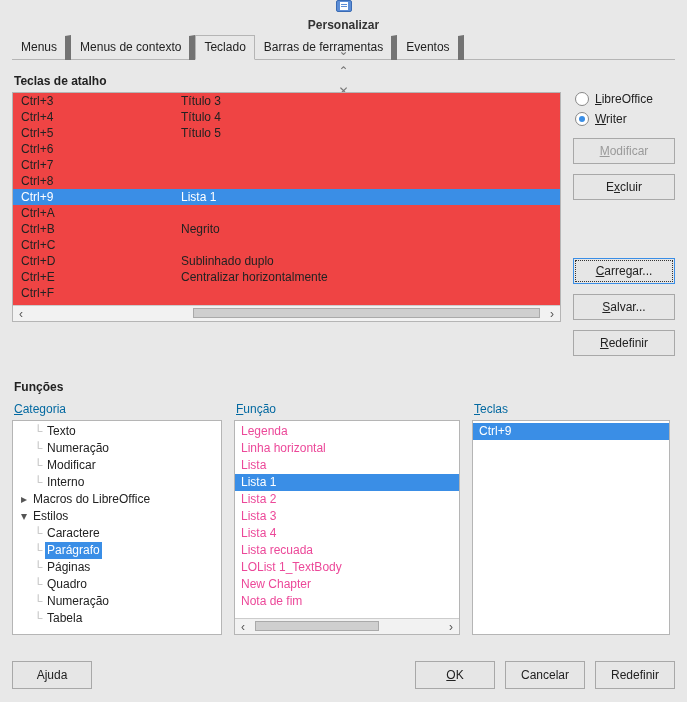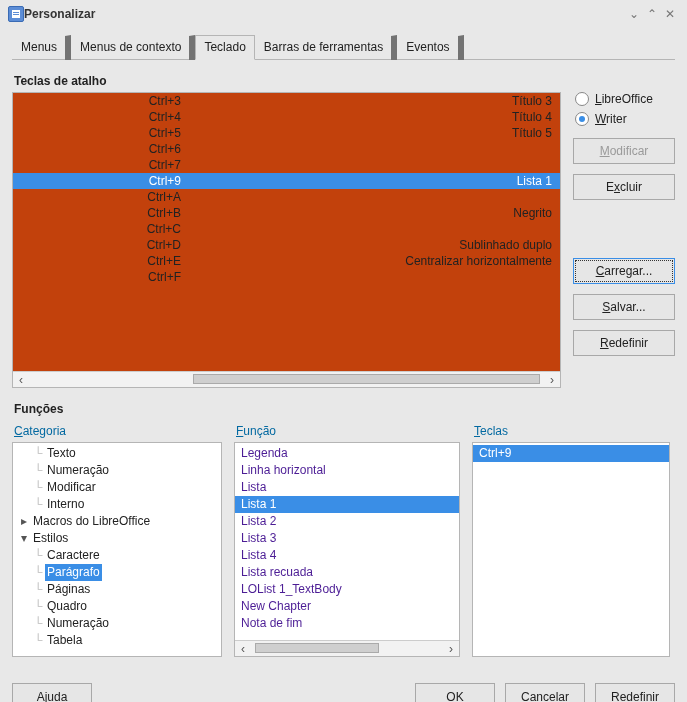--- a/index.html
+++ b/index.html
@@ -1,36 +1,36 @@
 <!DOCTYPE html>
 <html><head>
 <meta charset="utf-8">
 <style>
 * { box-sizing: border-box; margin: 0; padding: 0; font-family: "Segoe UI", Tahoma, sans-serif; font-size: 12px; }
 body { background: #e8e8e8; width: 687px; height: 702px; overflow: hidden; user-select: none; }
 
-.titlebar { height: 28px; display: flex; align-items: center; padding: 0 8px; gap: 0; }
+.titlebar { height: 28px; display: flex; align-items: center; padding: 0 8px; gap: 6px; flex-direction: column; }
 .titlebar-icon { width: 16px; height: 16px; background: #5c8dd6; border: 1px solid #3a6bb4; border-radius: 2px; display:flex; align-items:center; justify-content:center; }
 .titlebar-icon svg { width:10px; height:10px; }
 .title-text { font-weight: 600; color: #333; }
 .title-spacer { flex: 1; }
 .win-ctrl { width: 18px; height: 18px; color: #777; display:flex; align-items:center; justify-content:center; cursor:pointer; }
 
 .content { padding: 6px 12px 10px 12px; }
 
 .tabs { display: flex; border-bottom: 1px solid #b5b5b5; }
 .tab { padding: 4px 8px 5px 8px; border: 1px solid transparent; border-bottom: none; color: #222; cursor:pointer; position:relative; top:1px; }
 .tab.active { background: #e8e8e8; border-color: #b5b5b5; border-bottom: 1px solid #e8e8e8; }
 .tab:not(.active) { border-right: 6px solid #737373; }
 
 .section-label { margin: 14px 0 4px 2px; font-weight: 600; color: #222; }
 
 .main-row { display: flex; gap: 12px; }
 
-.shortcut-box { flex: 1; border: 1px solid #b5b5b5; background: #c2410c; height: 296px; position: relative; display:flex; flex-direction:column;text-align:right; }
+.shortcut-box { flex: 1; border: 1px solid #b5b5b5; background: #ef4444; height: 230px; position: relative; display:flex; flex-direction:column; }
 .shortcut-list { flex:1; overflow-y: scroll; overflow-x: hidden; }
 .shortcut-row { display: flex; padding: 1px 8px; font-size: 12px; color: #222; }
 .shortcut-row .col1 { width: 160px; }
 .shortcut-row .col2 { flex: 1; }
 .shortcut-row.selected { background: #3a8ee6; color: #fff; }
 .hscroll { height: 16px; border-top: 1px solid #ccc; background: #f2f2f2; position:relative; }
 .hscroll .arrow { position:absolute; top:0; width:16px; height:100%; display:flex;align-items:center;justify-content:center; color:#555; }
 .hscroll .arrow.left{left:0;} .hscroll .arrow.right{right:0;}
 .hscroll .thumb{position:absolute; top:2px; left:180px; right:20px; height:10px; background:#cfcfcf; border:1px solid #aaa;}
 
@@ -46,21 +46,21 @@
 .btn.focused { outline:1px dotted #333; outline-offset:-3px; border-color:#3a8ee6; }
 .btn u { text-decoration: underline; }
 
 .functions-row { display:flex; gap:12px; margin-top:2px; }
 .col-block { display:flex; flex-direction:column; }
 .col-block .col-label { margin: 4px 0 4px 2px; color:#0369a1; }
 .col-block .col-label u { text-decoration: underline; }
 
 .listbox { border:1px solid #b5b5b5; background:#fff; height:215px; display:flex; flex-direction:column;}
 .listbox .items { flex:1; overflow-y:scroll; overflow-x:hidden; padding:2px 0; }
-.listbox .item { padding:0 6px; color:#4c1d95; line-height:17px; white-space:nowrap; text-overflow:ellipsis; overflow:hidden;}
+.listbox .item { padding:0 6px; color:#ec4899; line-height:17px; white-space:nowrap; text-overflow:ellipsis; overflow:hidden;}
 .listbox .item.selected { background:#3a8ee6; color:#fff; }
 .listbox .hscroll{height:16px;}
 
 .tree-item { display:flex; align-items:center; padding:0 4px; line-height:17px; color:#222;}
 .tree-item .twisty{width:14px; text-align:center; color:#555;}
 .tree-item .tline{width:14px; display:flex; justify-content:center; color:#bbb;}
 .tree-item .tlabel{padding-left:2px;}
 .tree-item.selected .tlabel{ background:#3a8ee6; color:#fff; padding:0 2px;}
 
 .cat-box { width:210px; }
@@ -120,20 +120,24 @@
           <div class="shortcut-row">
             <span class="col1">Ctrl+5</span>
             <span class="col2">Título 5</span>
           </div>
           <div class="shortcut-row">
             <span class="col1">Ctrl+6</span>
             <span class="col2"></span>
           </div>
           <div class="shortcut-row">
             <span class="col1">Ctrl+7</span>
+            <span class="col2"></span>
+          </div>
+          <div class="shortcut-row">
+            <span class="col1">Ctrl+8</span>
             <span class="col2"></span>
           </div>
           <div class="shortcut-row selected">
             <span class="col1">Ctrl+9</span>
             <span class="col2">Lista 1</span>
           </div>
           <div class="shortcut-row">
             <span class="col1">Ctrl+A</span>
             <span class="col2"></span>
           </div>

